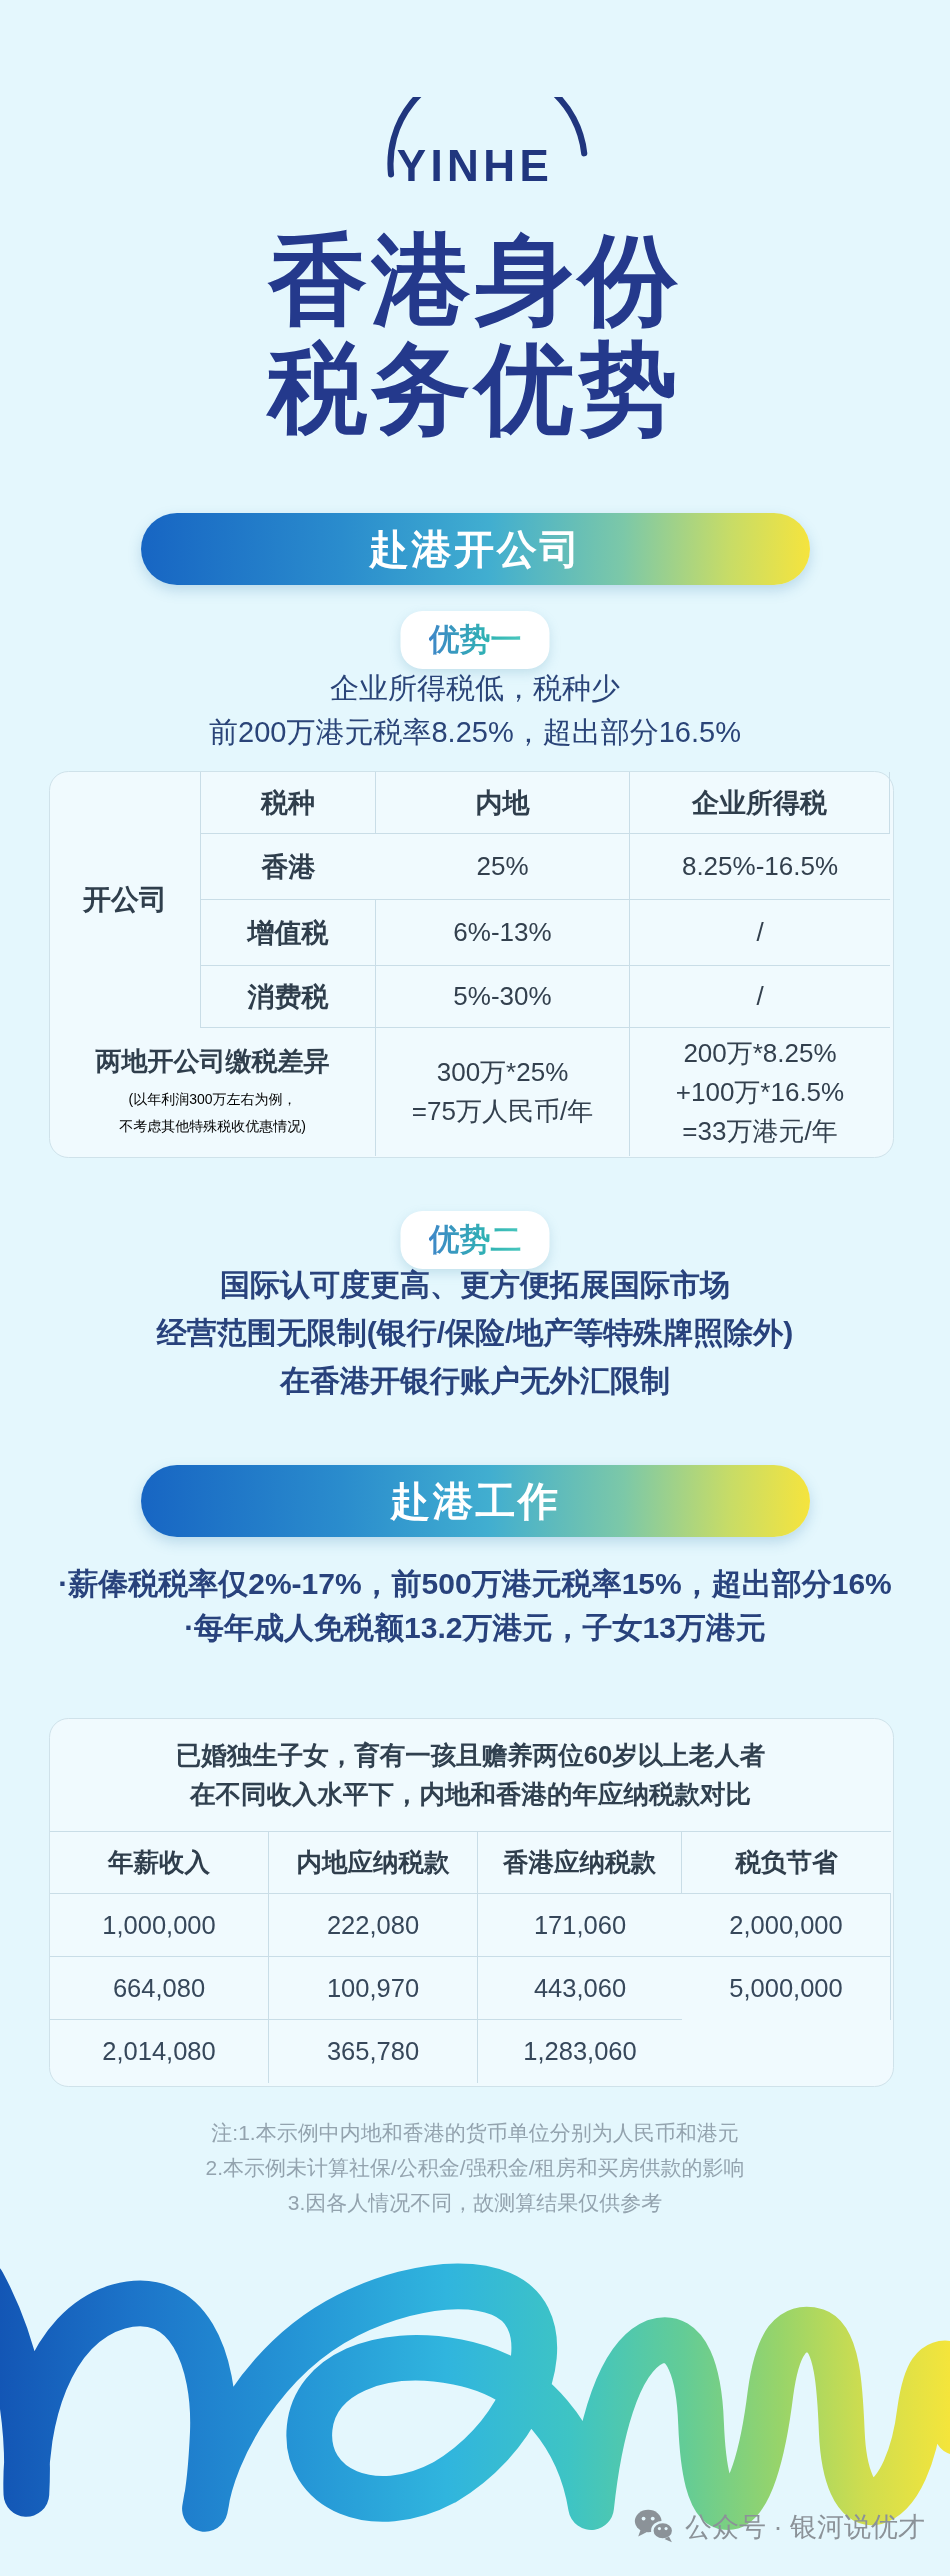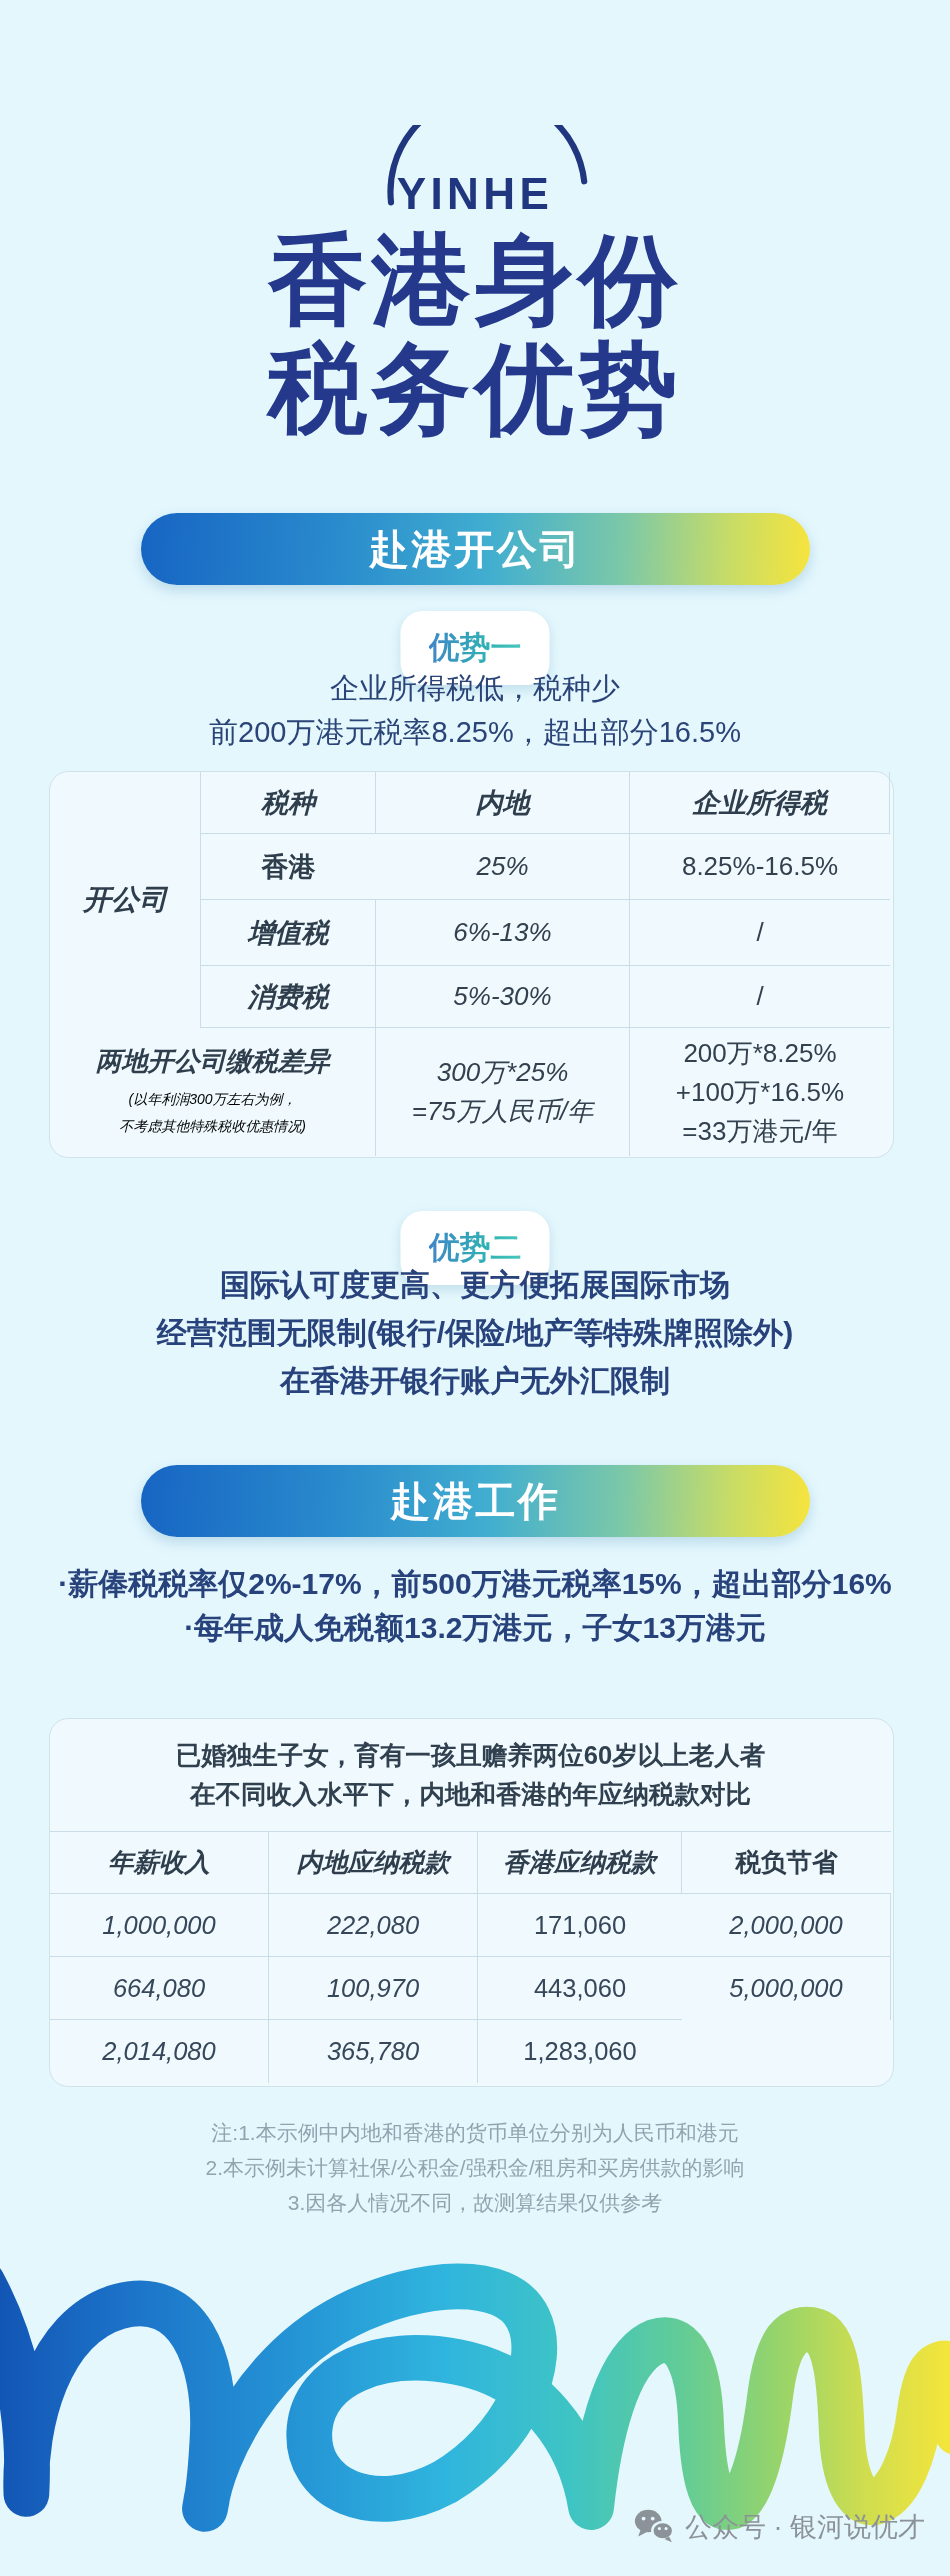--- a/index.html
+++ b/index.html
@@ -2,37 +2,37 @@
 <html style="font-size:14px"><head>
 <meta charset="utf-8">
 <style>
   html,body{margin:0;padding:0;background:#d8eef5;}
   .page{
     position:relative;width:950px;height:2576px;margin:0 auto;
     background:#e4f7fd;overflow:hidden;
     font-family:"Liberation Sans",sans-serif;
   }
   
-  .logo{position:absolute;top:141px;width:100%;text-align:center;margin-top:28px;}
+  .logo{position:absolute;top:141px;width:100%;text-align:center;}
   .logo-inner{position:relative;display:inline-block;}
   .logo-text{font-size:44px;font-weight:800;color:#20367e;letter-spacing:4.4px;}
   .logo-arc{position:absolute;left:-12.3px;top:-44px;width:209px;height:81px;}
   
   .title{position:absolute;top:225px;width:100%;text-align:center;
     font-size:99px;line-height:109px;font-weight:900;color:#24398c;letter-spacing:4.4px;}
   
   .pill{position:absolute;left:141px;width:669px;height:72px;border-radius:36px;
     display:flex;align-items:center;justify-content:center;
     color:#ffffff;font-size:40px;font-weight:700;letter-spacing:2.6px;
     background:linear-gradient(92deg,#1765c3 0%,#2a8ccd 30%,#41aed0 52%,#7cc8a8 72%,#c8dc66 88%,#f6e43d 100%);
     box-shadow:0 5.3px 12.3px rgba(60,130,180,.25);}
   .pill-company{top:513px;}
   .pill-work{top:1465px;}
   
-  .badge{position:absolute;left:50%;transform:translateX(-50%);height:42px;padding:16px 28px;
+  .badge{position:absolute;left:50%;transform:translateX(-50%);height:42px;padding:8px 28px;
     background:#ffffff;border-radius:22px;display:flex;align-items:center;justify-content:center;
     box-shadow:0 4.4px 10.6px rgba(110,170,195,.28);}
   .badge span{font-size:31px;font-weight:700;
     background:linear-gradient(90deg,#3f86c8,#2fb3b3 65%,#4ac7be);
     -webkit-background-clip:text;background-clip:text;color:transparent;}
   .badge-one{top:611px;}
   .badge-two{top:1211px;}
   
   .txtblock{position:absolute;width:100%;text-align:center;}
   .intro{top:666px;font-size:29px;line-height:44px;font-weight:500;color:#2a4478;}
@@ -43,21 +43,21 @@
   .tbl{position:absolute;left:49px;width:845px;box-sizing:border-box;
     background:rgba(255,255,255,.44);border:1.8px solid #cfe2ea;border-radius:19.4px;
     display:grid;color:#33404e;}
   .t1{top:771px;height:387px;
     grid-template-columns:151px 175px 254px 260px;
     grid-template-rows:62px 66px 66px 62px 128px;}
   .t2{top:1718px;height:369px;
     grid-template-columns:219px 209px 204px 209px;
     grid-template-rows:113px 62px 63px 63px 63px;}
   .c{display:flex;align-items:center;justify-content:center;text-align:center;font-size:27px;}
-  .br{border-right:1.3px solid #c9dde7;font-style:italic;}
+  .br{border-right:1.3px solid #c9dde7;}
   .bb{border-bottom:1.3px solid #c9dde7;}
   .hd{font-weight:700;color:#2f3e4c;}
   .t1 .val{font-size:26px;}
   .group-cell{grid-column:1;grid-row:1/5;font-weight:700;font-size:28px;color:#2f3e4c;}
   .diff-label{grid-column:1/3;grid-row:5;flex-direction:column;}
   .diff-label .big{font-weight:700;font-size:26px;color:#2f3e4c;margin-bottom:7px;}
   .diff-label .small{font-size:14px;line-height:27px;color:#000000;font-weight:400;}
   .multi{flex-direction:column;}
   .multi div{line-height:39px;font-size:26px;}
   .t2-title{grid-column:1/5;grid-row:1;flex-direction:column;font-weight:700;

